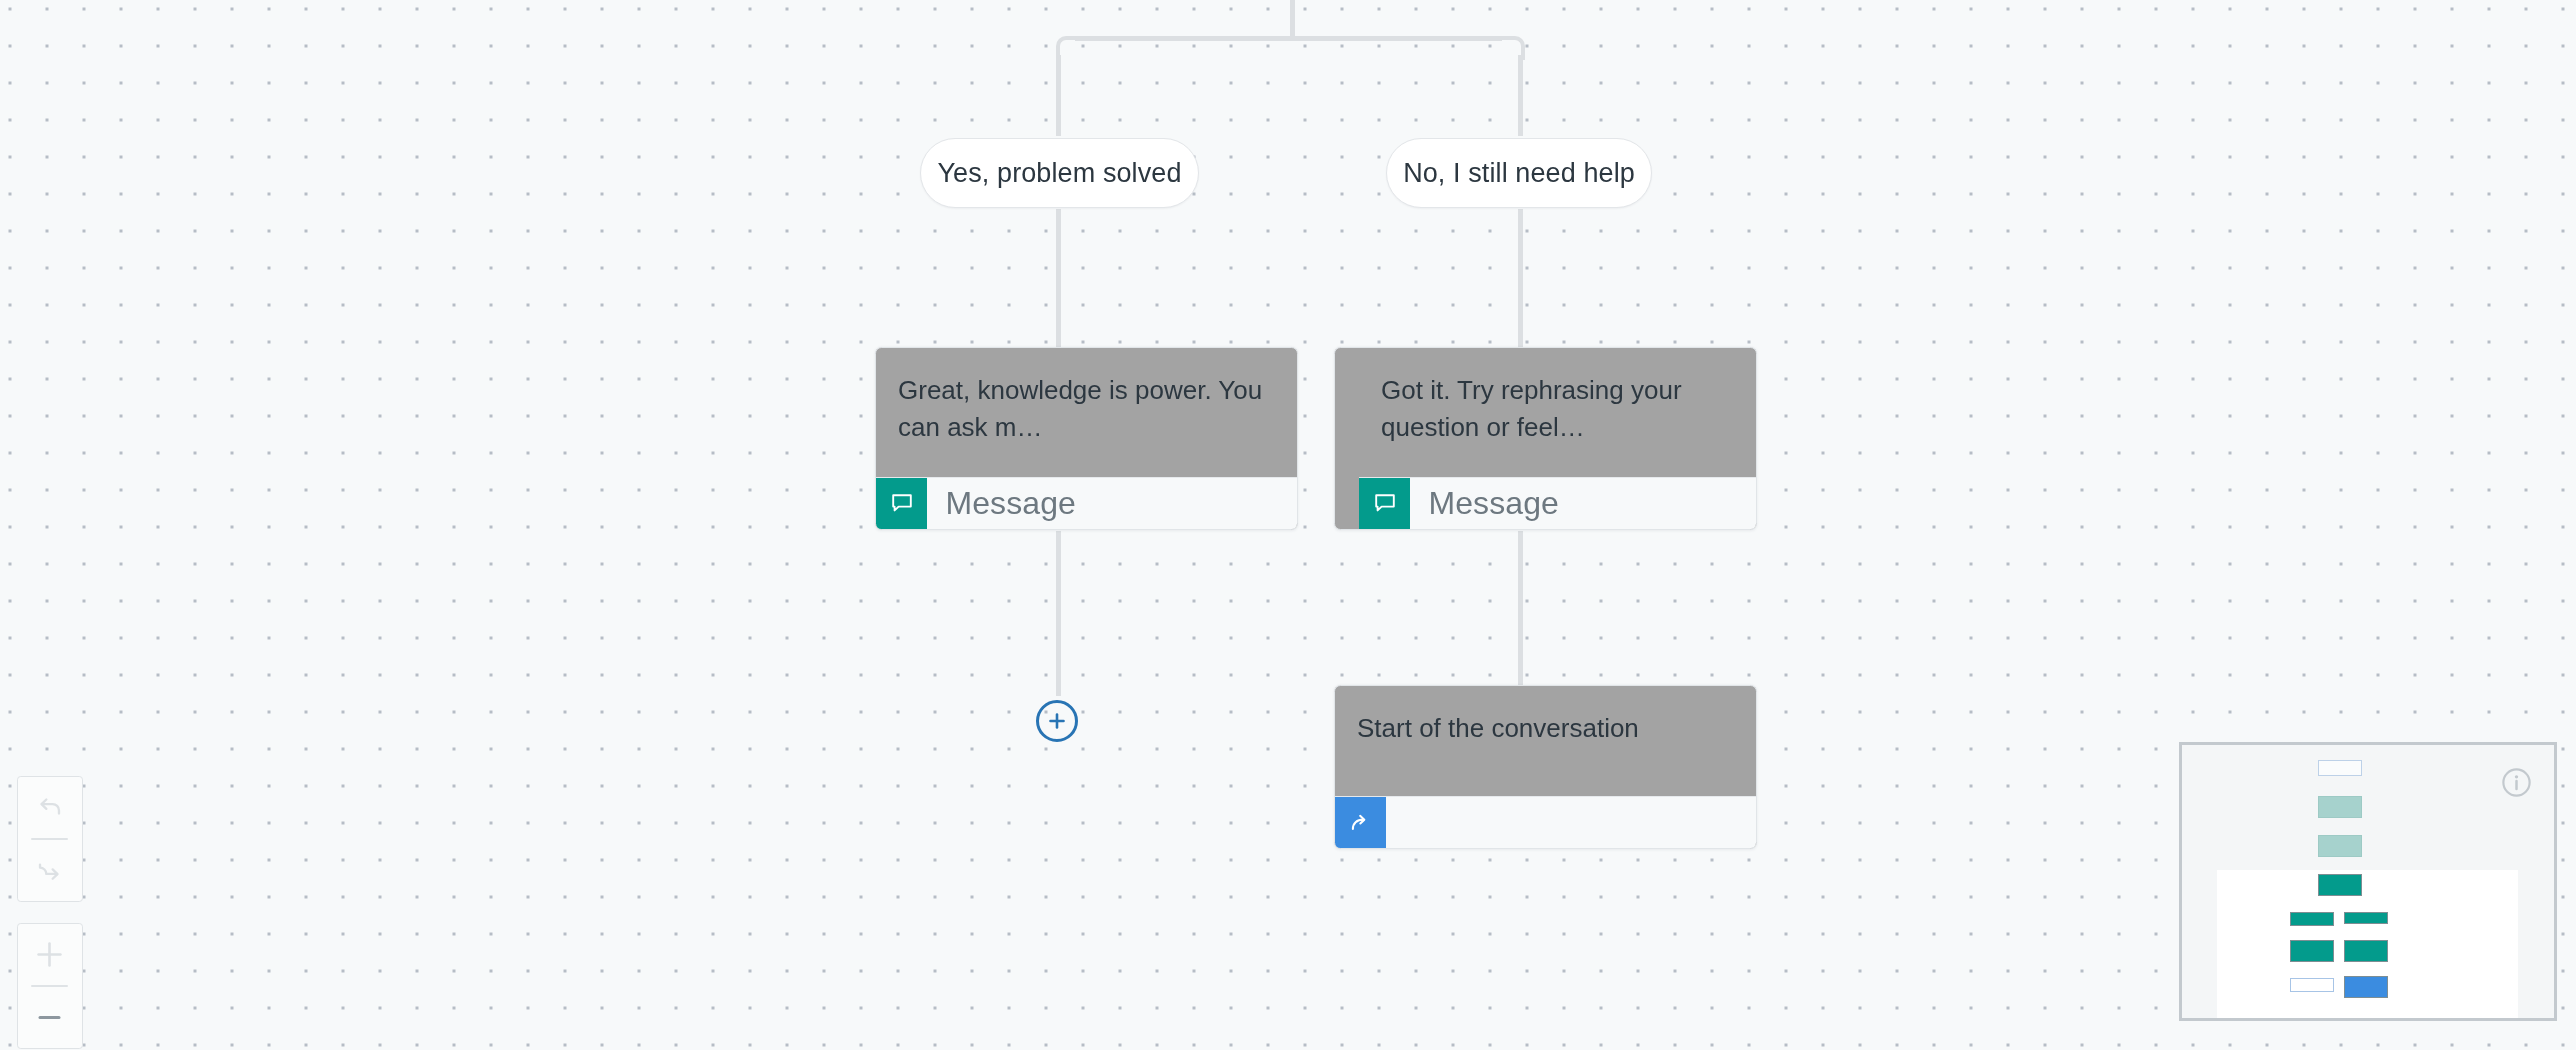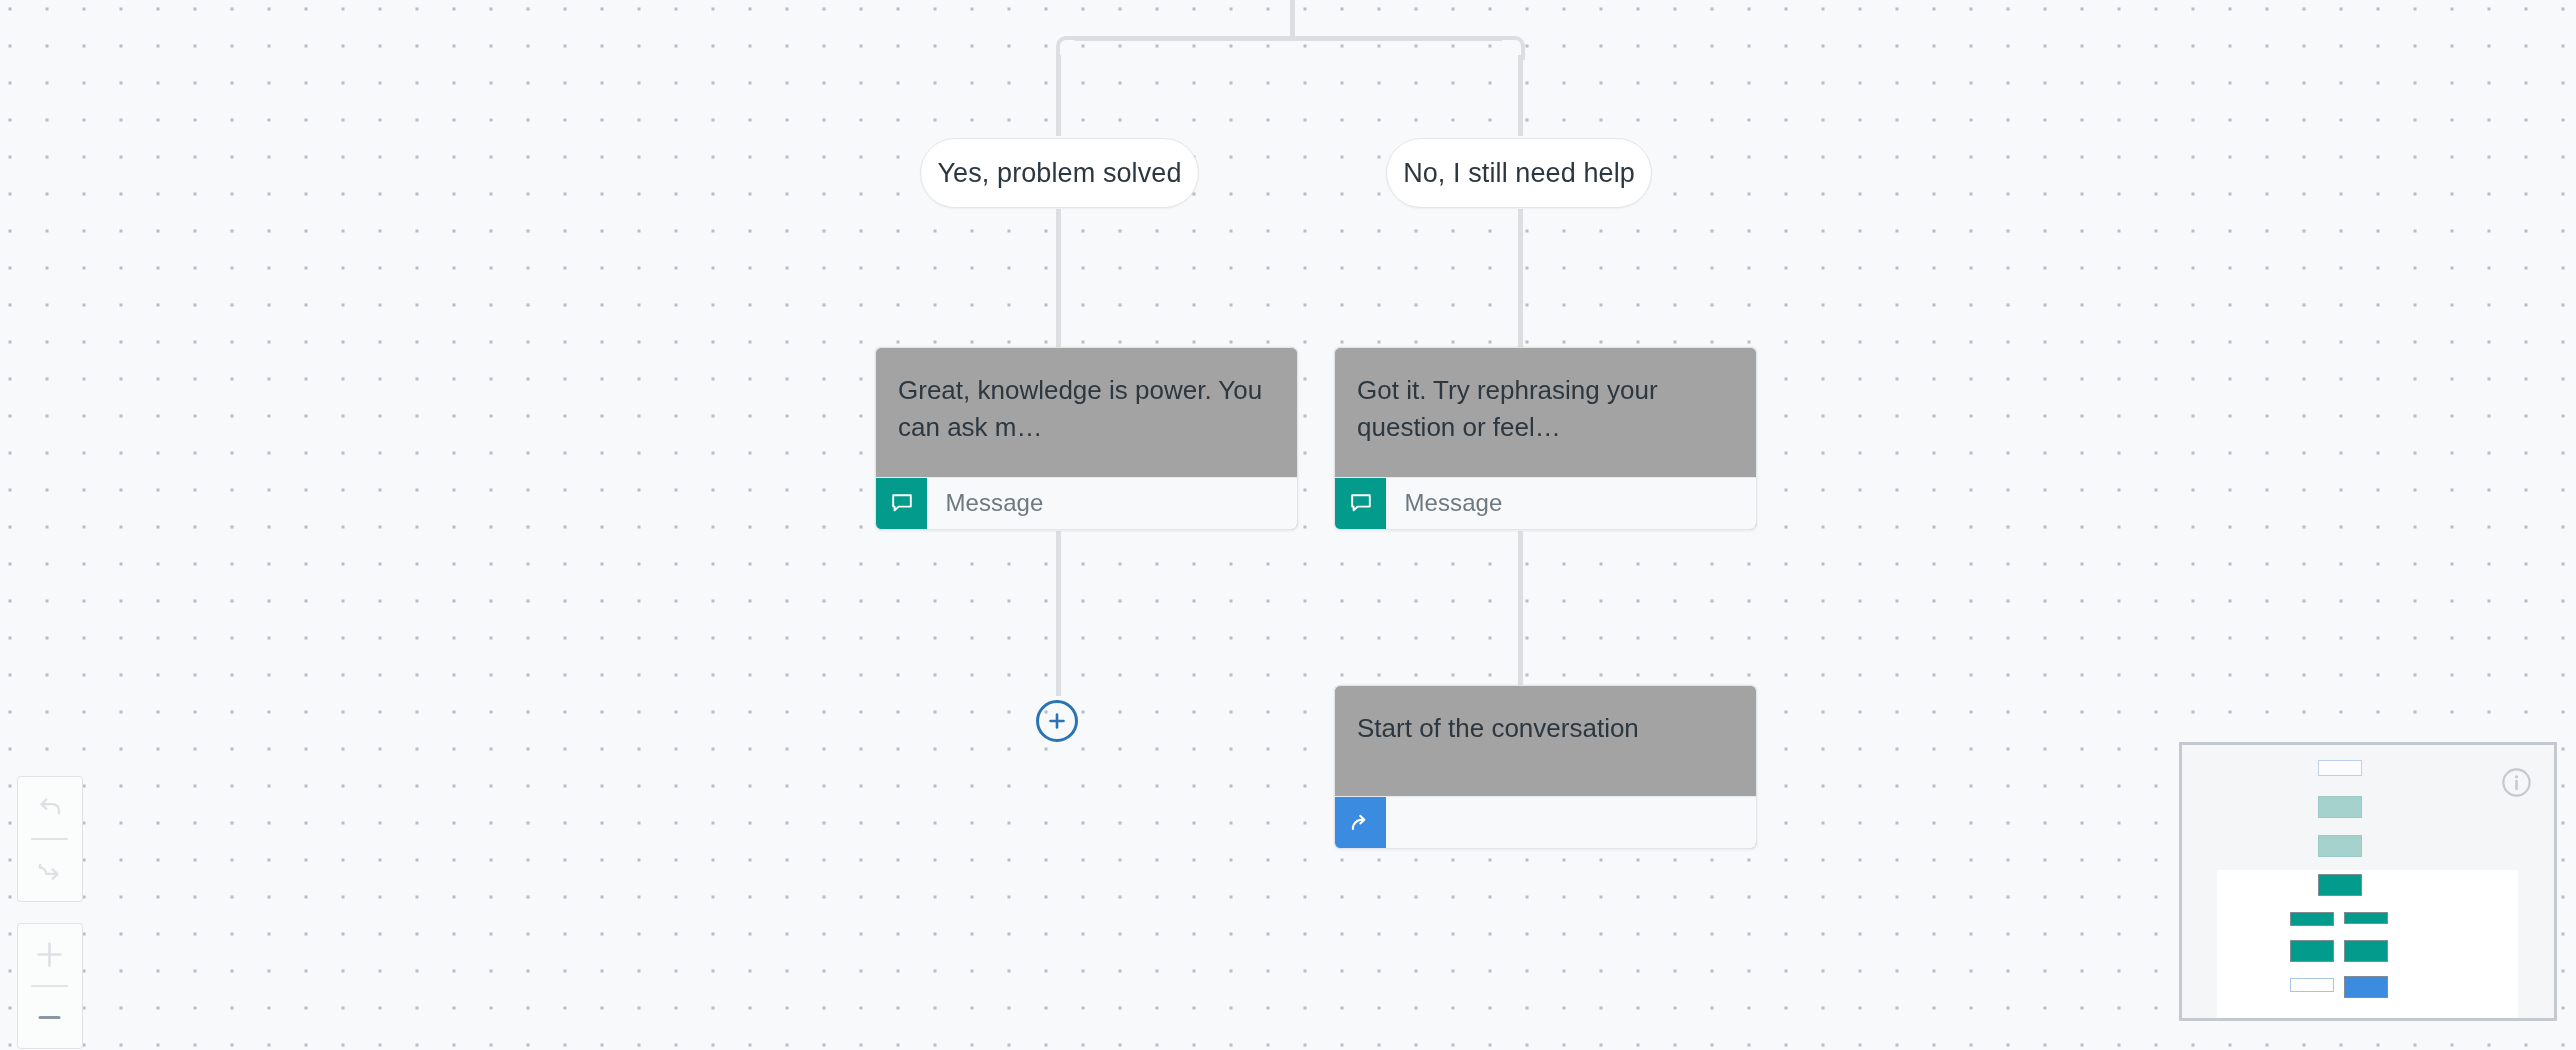--- a/index.html
+++ b/index.html
@@ -47,21 +47,21 @@
     display:flex;align-items:stretch;height:51px;
     border-top:1.4px solid #e6e9ec;background:#f7f9fa;
   }
   .foot-icon{
     width:51px;min-width:51px;display:flex;align-items:center;justify-content:center;
   }
   .foot-icon.teal{background:#039b8c;}
   .foot-icon.blue{background:#3b8ce0;}
   .foot-label{
     display:flex;align-items:center;padding-left:18.4px;
-    font-size:24px;color:#6d7880;letter-spacing:0.1px;
+    font-size:32px;color:#6d7880;letter-spacing:0.1px;
   }
 
   
   .add-btn{
     position:absolute;width:42px;height:42px;border-radius:50%;
     border:3.2px solid #2874b4;box-sizing:border-box;
     display:flex;align-items:center;justify-content:center;background:transparent;
   }
 
   
@@ -115,21 +115,21 @@
     <div class="card-foot">
       <div class="foot-icon teal">
         <svg width="24" height="24" viewBox="0 0 24 24" fill="none" stroke="#ffffff" stroke-width="1.9" stroke-linejoin="round">
           <path d="M3.2 4.2h17.6v11.4H8.6L4.6 19.4v-3.8H3.2z"></path>
         </svg>
       </div>
       <div class="foot-label">Message</div>
     </div>
   </div>
 
-  <div class="card" style="left:1334px;top:347px;">
+  <div class="card" style="left:1334px;top:347px;padding-left:24px;">
     <div class="card-body">Got it. Try rephrasing your question or feel…</div>
     <div class="card-foot">
       <div class="foot-icon teal">
         <svg width="24" height="24" viewBox="0 0 24 24" fill="none" stroke="#ffffff" stroke-width="1.9" stroke-linejoin="round">
           <path d="M3.2 4.2h17.6v11.4H8.6L4.6 19.4v-3.8H3.2z"></path>
         </svg>
       </div>
       <div class="foot-label">Message</div>
     </div>
   </div>

